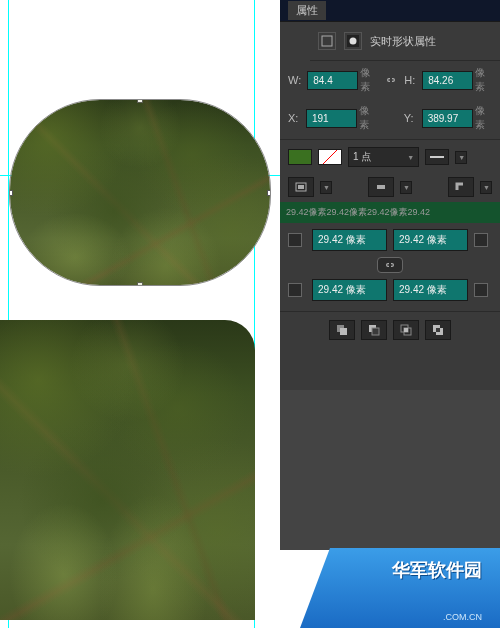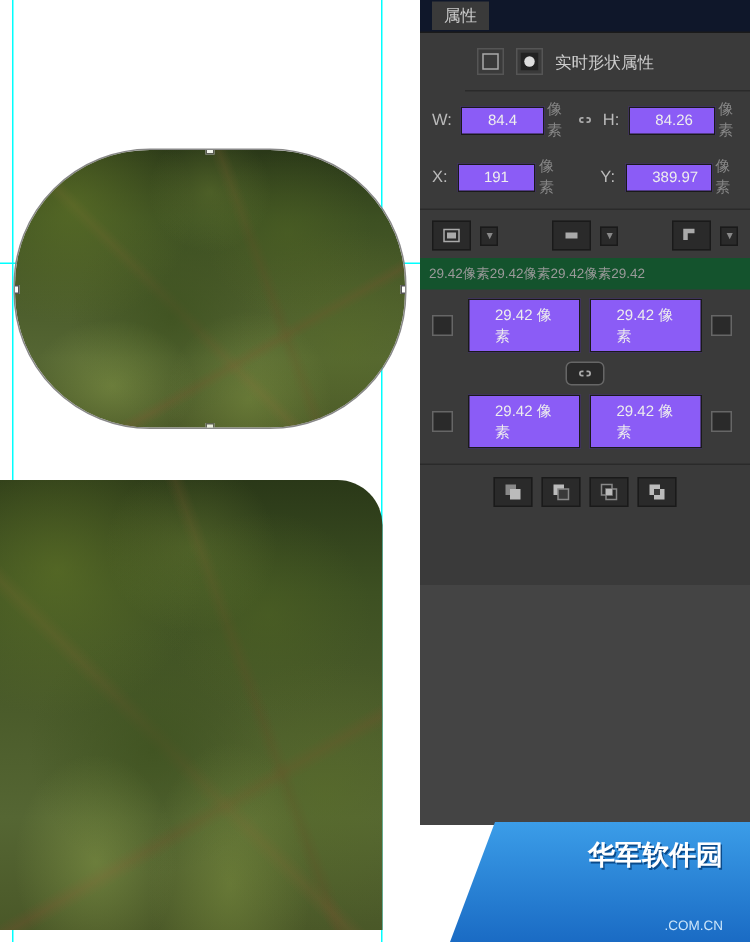--- a/index.html
+++ b/index.html
@@ -79,22 +79,22 @@
   width: 18px; height: 18px;
   display: flex; align-items: center; justify-content: center;
   border: 1px solid #555;
 }
 .row {
   display: flex; align-items: center; gap: 6px;
   padding: 5px 8px;
 }
 .label { color: #bbb; width: 14px; }
 .input {
-  background: #8b5cf6; border: 1px solid #1a1a1a;
-  color: #eee; padding: 3px 17px; width: 58px;
+  background: #0f766e; border: 1px solid #1a1a1a;
+  color: #eee; padding: 3px 5px; width: 58px;
   font-size: 10px;
 }
 .unit { color: #888; font-size: 10px; margin-left: -4px; }
 .link-icon {
   width: 18px; height: 14px;
   display: flex; align-items: center; justify-content: center;
   color: #aaa; font-size: 10px;
 }
 .swatch {
   width: 24px; height: 16px; border: 1px solid #1a1a1a;
@@ -245,20 +245,33 @@
     <span class="input">191</span>
     <span class="unit">像素</span>
     <div style="width:18px"></div>
     <span class="label">Y:</span>
     <span class="input">389.97</span>
     <span class="unit">像素</span>
   </div>
 
   <div class="divider"></div>
 
+  <div class="row">
+    <div class="swatch green"></div>
+    <div class="swatch white"></div>
+    <div class="dropdown">
+      <span>1 点</span>
+      <span style="width:28px"></span>
+      <span class="chev">▼</span>
+    </div>
+    <div class="line-style"></div>
+    <div class="dropdown" style="width:12px;padding:2px">
+        <span class="chev">▼</span>
+      </div>
+  </div>
 
   <div class="row">
     <div class="mini-btn">
       <svg width="14" height="12" viewBox="0 0 14 12">
           <rect x="2" y="2" width="10" height="8" fill="none" stroke="#aaa"></rect>
           <rect x="4" y="4" width="6" height="4" fill="#aaa"></rect>
         </svg>
     </div>
     <div class="dropdown" style="width:12px;padding:2px">
         <span class="chev">▼</span>

